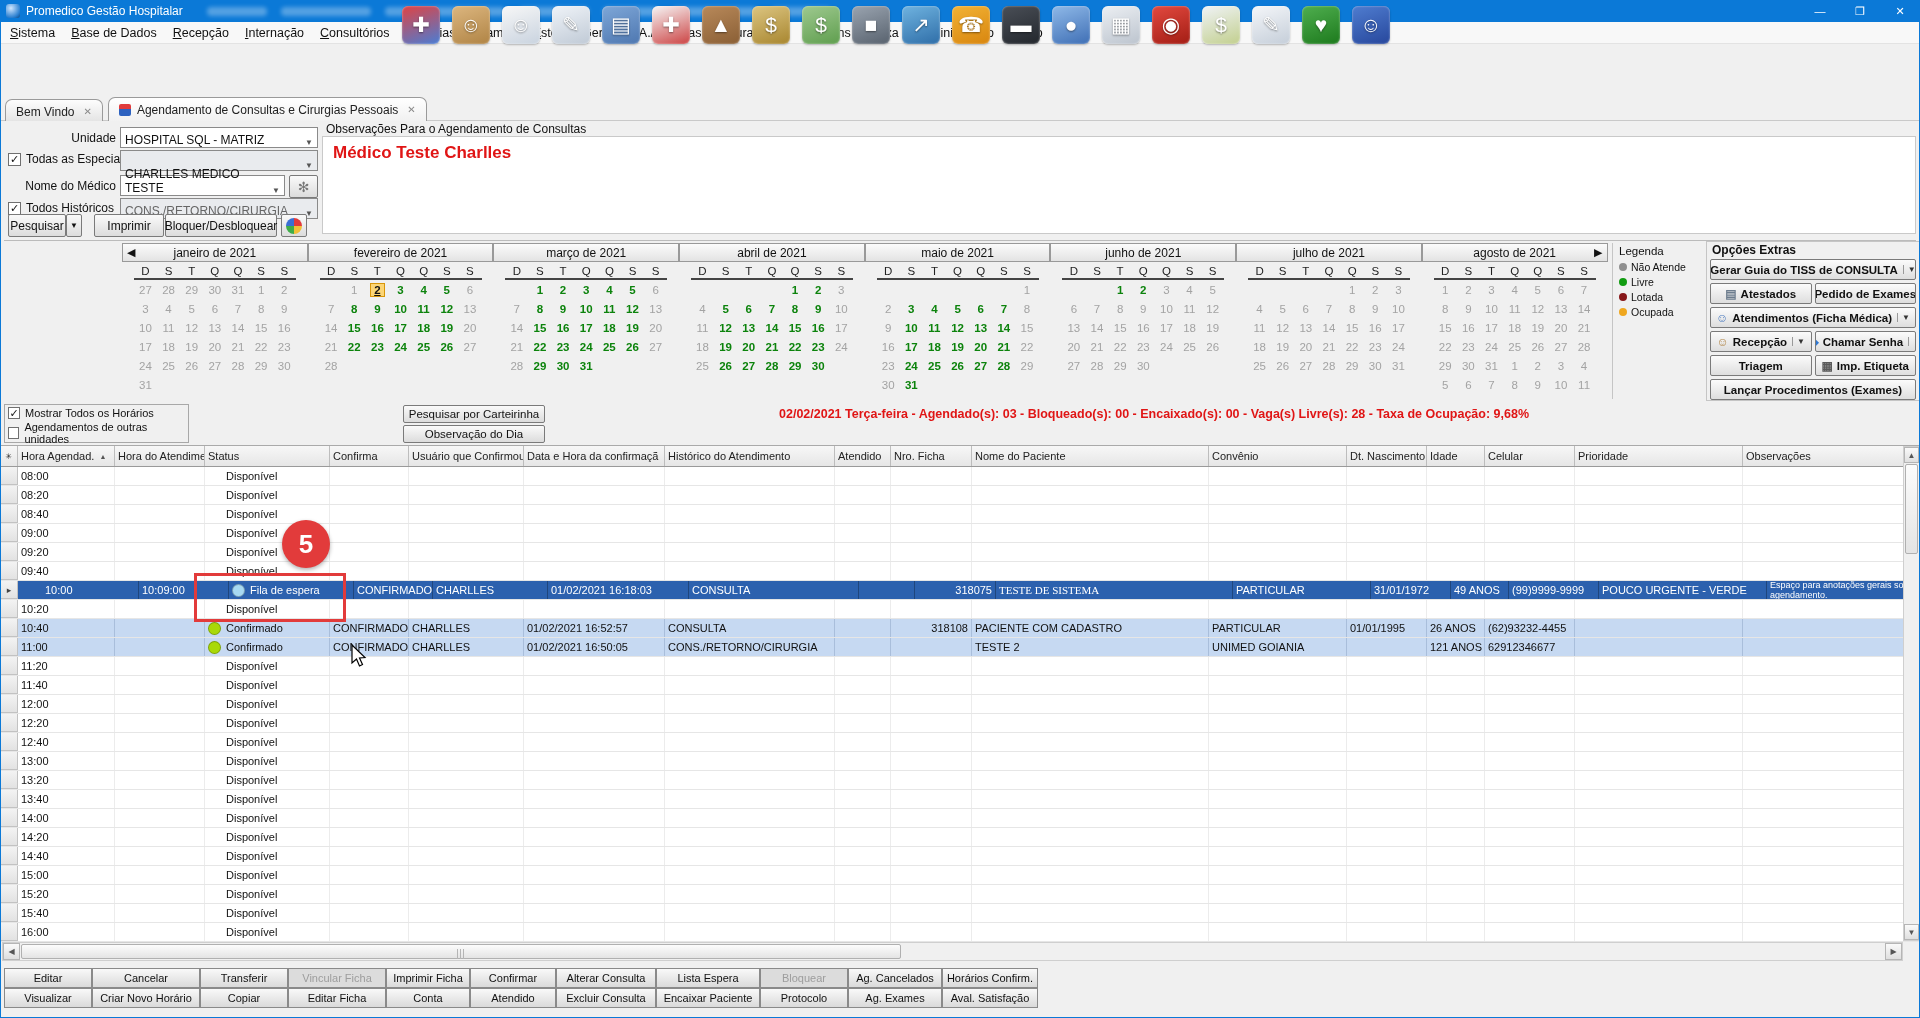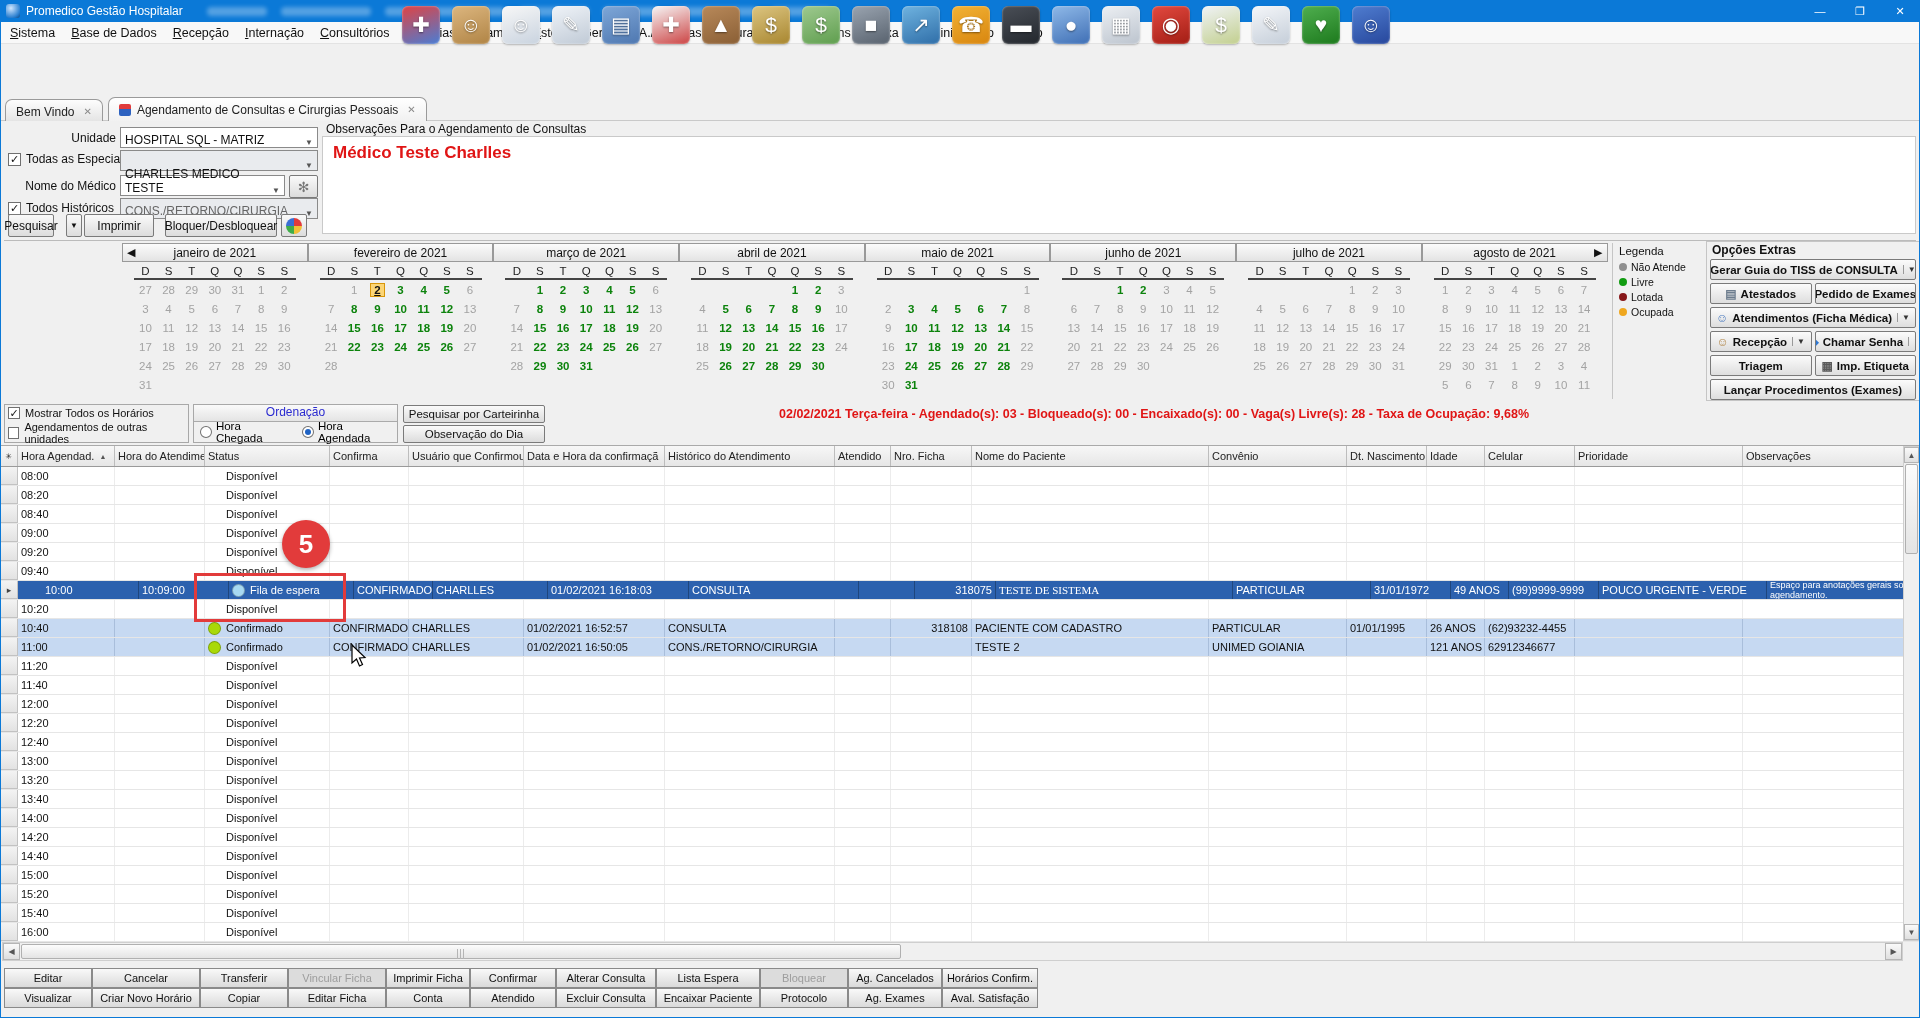--- a/index.html
+++ b/index.html
@@ -215,23 +215,23 @@
 
   <div class="cbx" style="left:8px;top:80px;">
     <span class="box">✓</span>
     <span>Todos Históricos</span>
   </div>
   <div class="combo disabled" style="left:120px;top:77px;width:198px;">
     <span>CONS./RETORNO/CIRURGIA</span>
       <span class="arrow">▼</span>
   </div>
 
-  <div class="btn3d abs" style="left:8px;top:93px;width:46px;height:23px;">Pesquisar</div>
+  <div class="btn3d abs" style="left:8px;top:93px;width:58px;height:23px;">Pesquisar</div>
   <div class="btn3d abs" style="left:66px;top:93px;width:16px;height:23px;font-size:8px;">▼</div>
-  <div class="btn3d abs" style="left:84px;top:93px;width:70px;height:23px;">Imprimir</div>
+  <div class="btn3d abs" style="left:94px;top:93px;width:70px;height:23px;">Imprimir</div>
   <div class="btn3d abs" style="left:165px;top:93px;width:112px;height:23px;">Bloquer/Desbloquear</div>
   <div id="pie-btn" class="btn3d">
       <div class="pie"></div>
     </div>
 
   <span id="obs-label">Observações Para o Agendamento de Consultas</span>
   <div id="obs-box">
     <div id="obs-text">Médico Teste Charlles</div>
   </div>
 </div>
@@ -750,31 +750,20 @@
   <div class="gbox" style="left:4px;top:2px;width:185px;height:39px;padding:2px 3px;">
     <div class="cbx" style="position:static;margin-bottom:2px;font-size:11px;">
       <span class="box" style="width:12px;height:12px;">✓</span>
       <span>Mostrar Todos os Horários</span>
     </div>
     <div class="cbx" style="position:static;font-size:11px;">
       <span class="box" style="width:12px;height:12px;"></span>
       <span>Agendamentos de outras unidades</span>
     </div>
   </div>
-  <div class="gbox" style="left:193px;top:2px;width:205px;height:39px;">
-    <div id="ord-title">Ordenação</div>
-    <div style="display:flex;align-items:center;height:20px;padding-left:6px;font-size:11.5px;">
-      <span class="radio"></span>
-      <span>Hora Chegada</span>
-      <span class="radio" style="margin-left:12px;">
-          <span class="dot"></span>
-        </span>
-      <span>Hora Agendada</span>
-    </div>
-  </div>
   <div class="btn3d abs" style="left:403px;top:3px;width:142px;height:18px;font-size:11.5px;">Pesquisar por Carteirinha</div>
   <div class="btn3d abs" style="left:403px;top:23px;width:142px;height:18px;font-size:11.5px;">Observação do Dia</div>
   <div id="summary">02/02/2021 Terça-feira - Agendado(s): 03 - Bloqueado(s): 00 - Encaixado(s): 00 - Vaga(s) Livre(s): 28 - Taxa de Ocupação: 9,68%</div>
 </div>
 
 <div id="grid-header" class="abs">
     <div class="gh-cell" style="width: 18px; font-size: 8px; justify-content: center;">✳</div>
     <div class="gh-cell" style="width: 97px;">Hora Agendad.<span style="font-size: 7px; color: rgb(85, 85, 85); margin-left: 5px;">▲</span></div>
     <div class="gh-cell" style="width: 90px;">Hora do Atendime</div>
     <div class="gh-cell" style="width: 125px;">Status</div>

